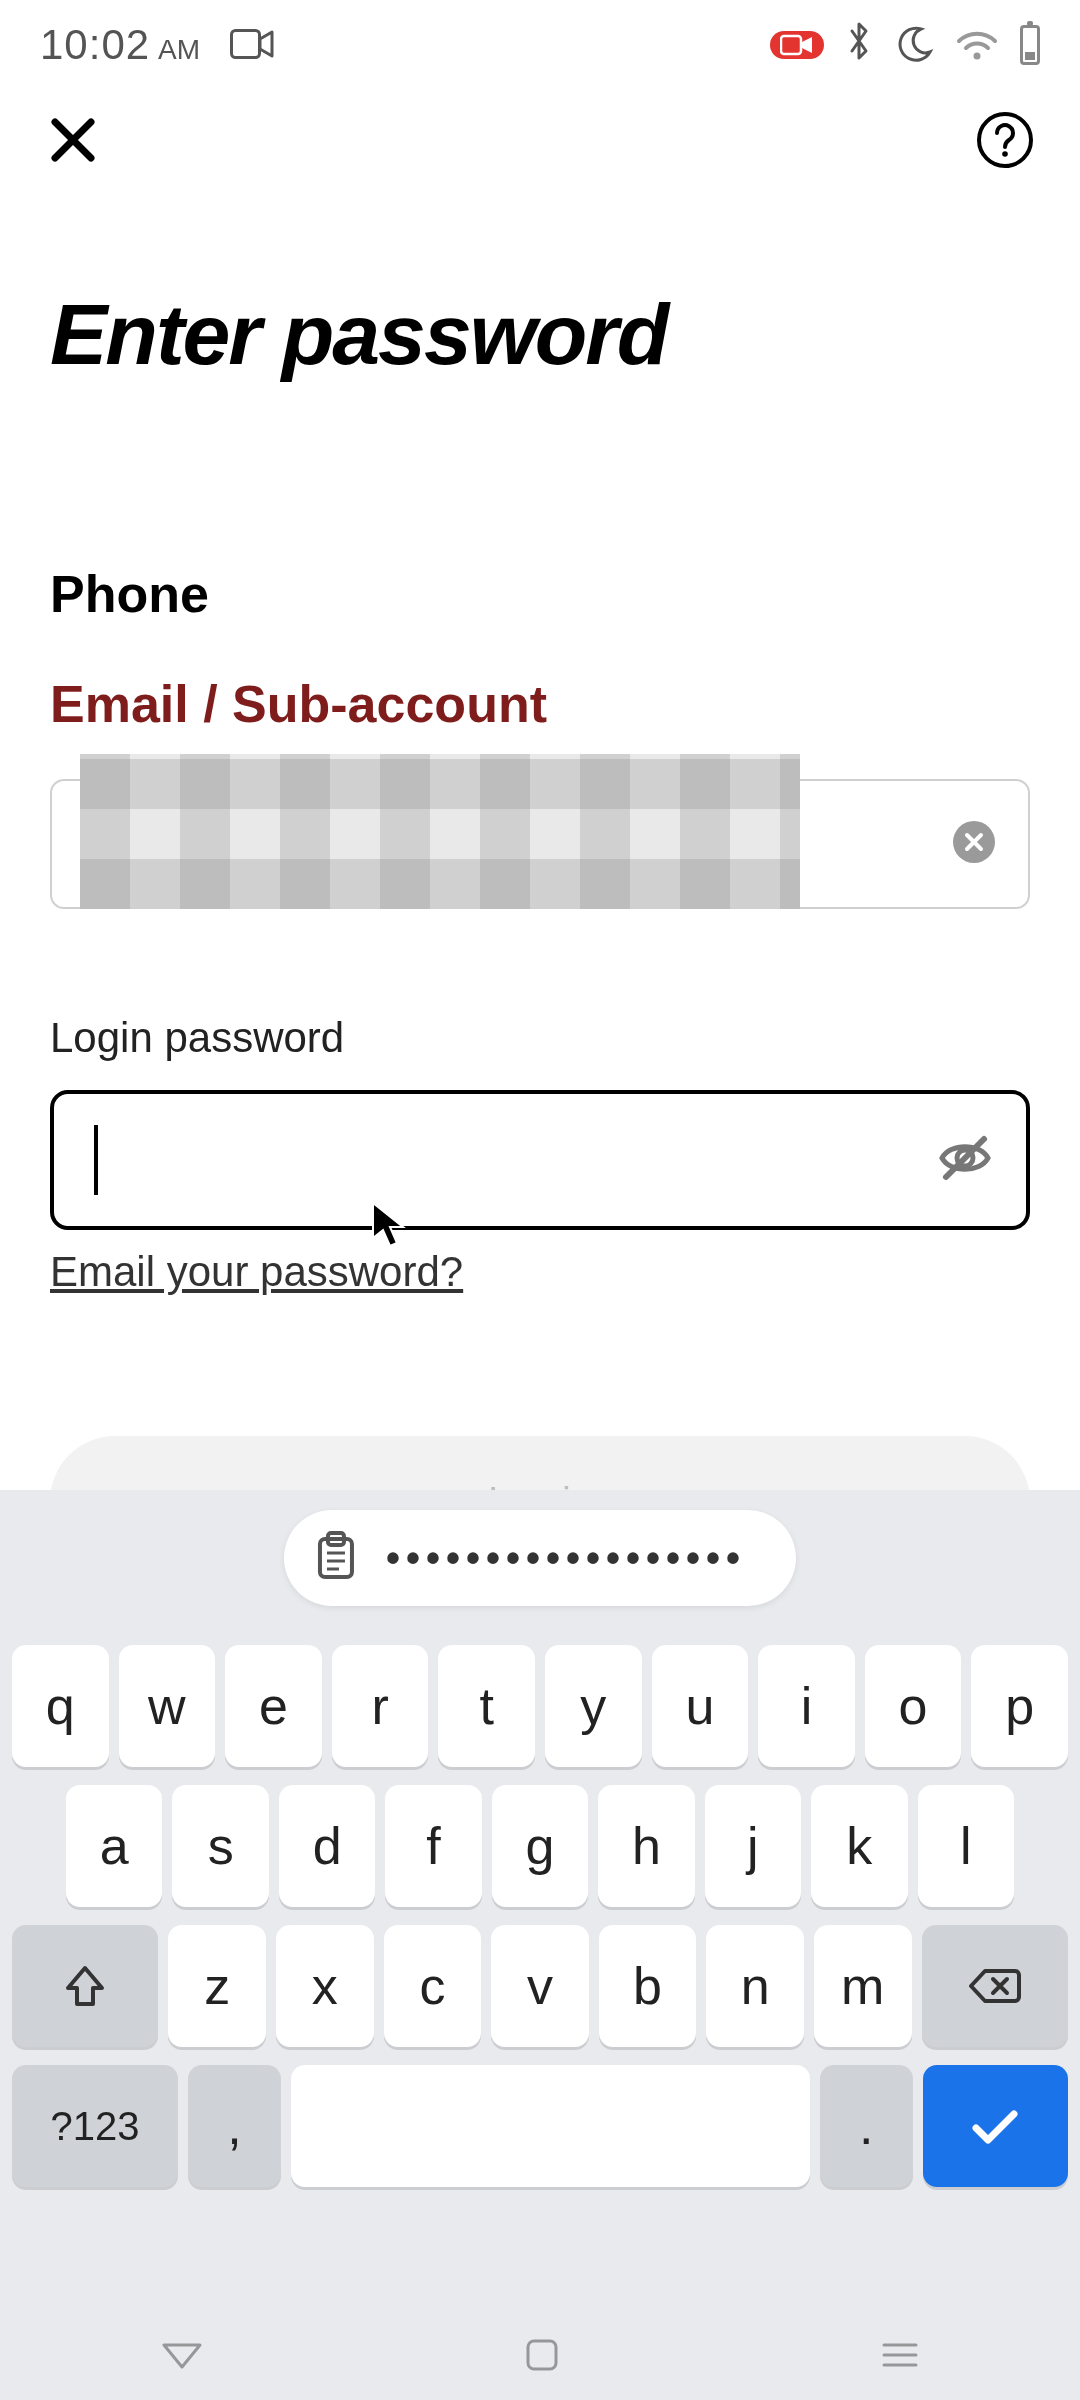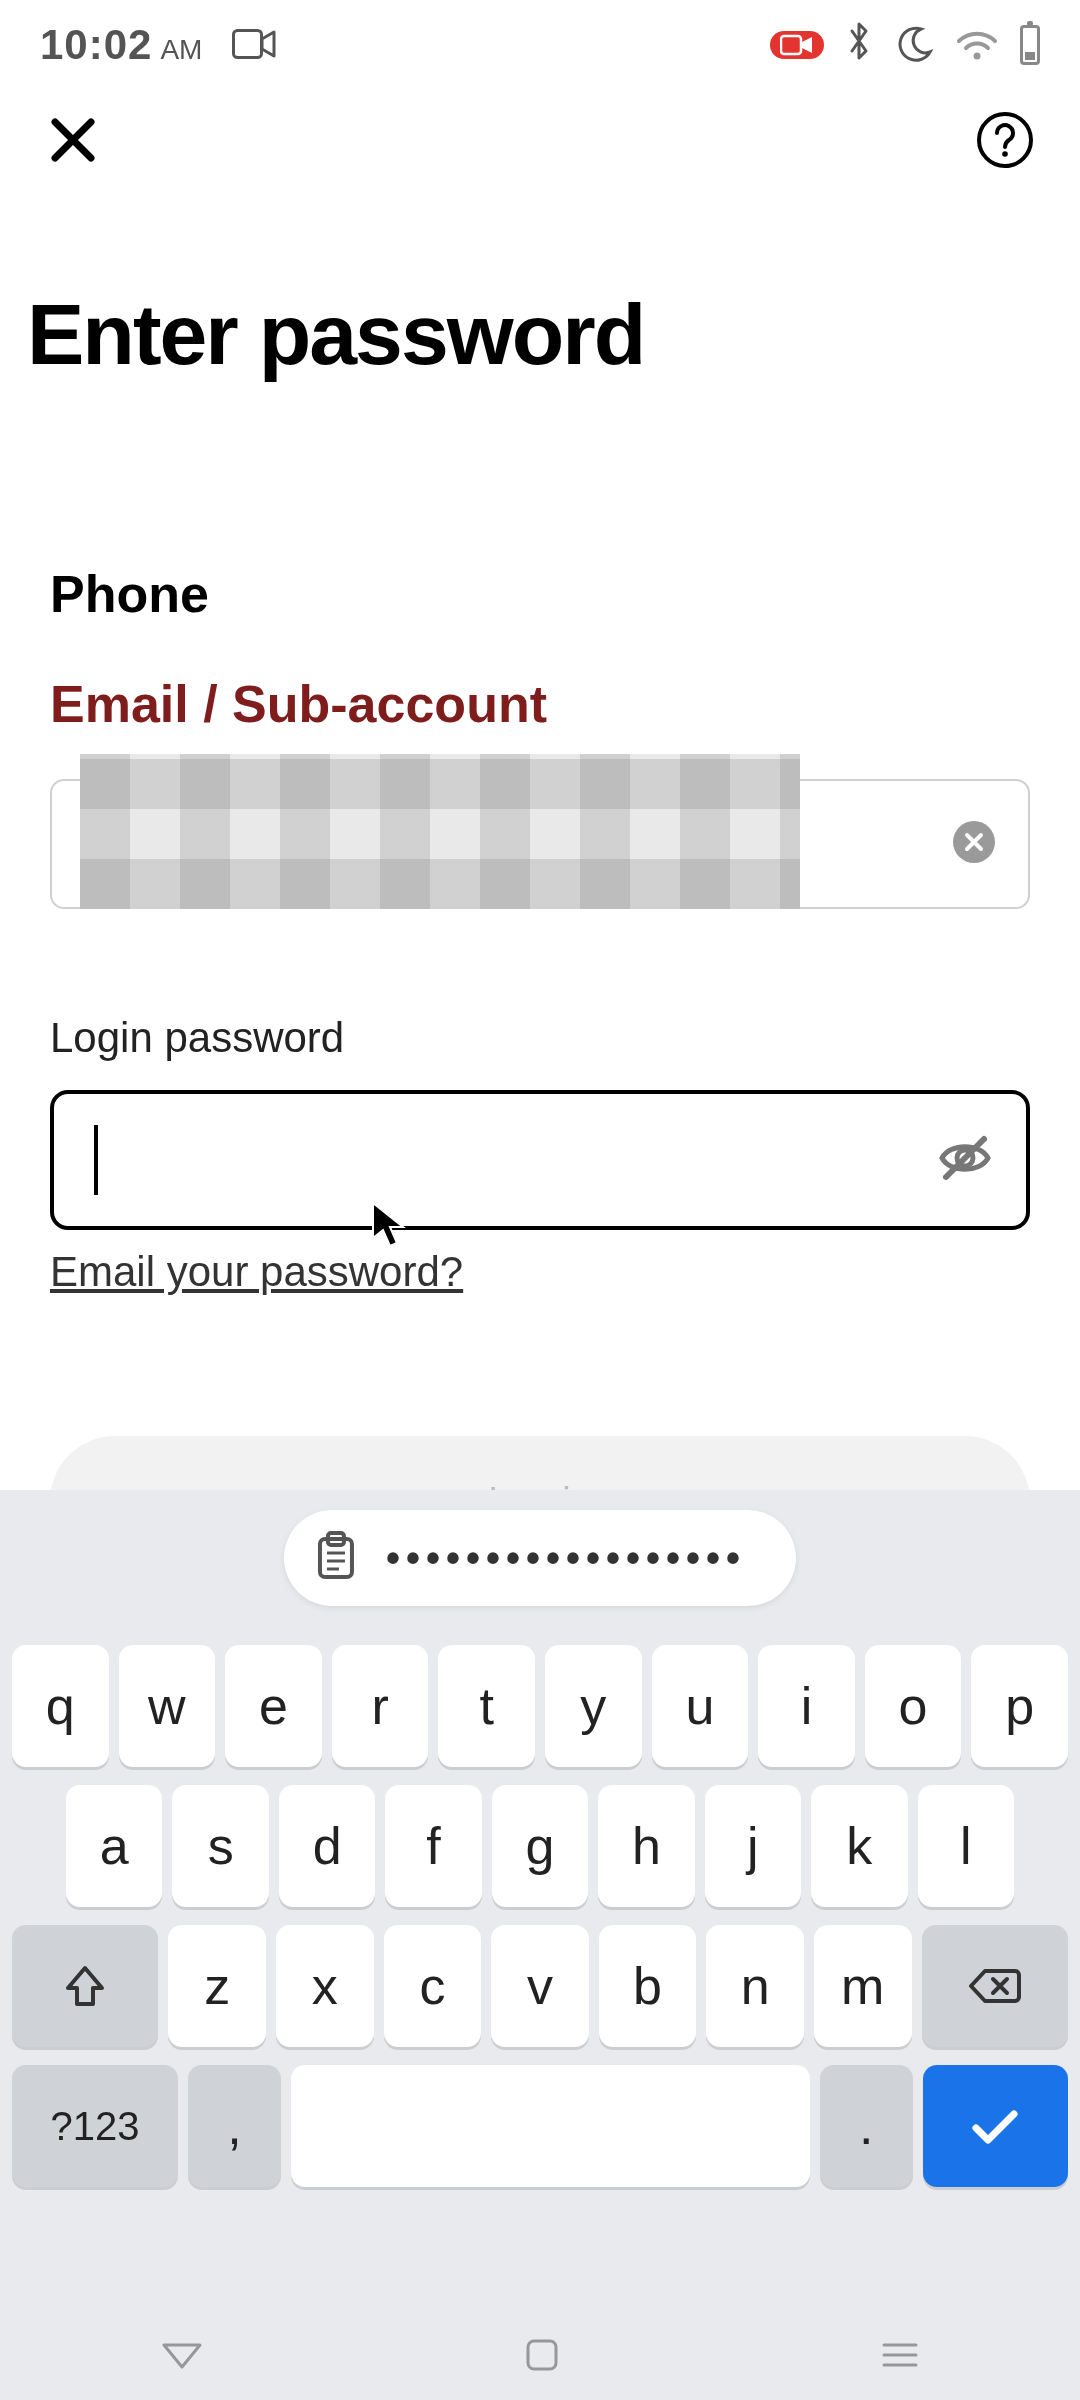--- a/index.html
+++ b/index.html
@@ -1,34 +1,34 @@
 <!DOCTYPE html>
 <html><head>
 <meta charset="utf-8">
 <style>
   * { box-sizing: border-box; margin: 0; padding: 0; }
   html, body { width: 1080px; height: 2400px; font-family: -apple-system, Helvetica, Arial, sans-serif; background: #fff; color: #000; overflow: hidden; }
   
   .status-bar { height: 90px; display: flex; align-items: center; justify-content: space-between; padding: 0 40px; font-size: 38px; color: #545454; }
   .status-left { display: flex; align-items: baseline; gap: 8px; }
-  .status-time { font-size: 42px; font-weight: 700; letter-spacing: 1px;}
+  .status-time { font-size: 42px; font-weight: 400; letter-spacing: 1px;}
   .status-am { font-size: 28px; font-weight: 500; }
   .cam-icon { margin-left: 22px; display:inline-flex; }
   .status-right { display: flex; align-items: center; gap: 22px; }
   .rec-badge { background:#e3342f; color:#fff; border-radius:16px; padding:2px 10px; display:inline-flex; align-items:center; }
   .rec-badge svg { display:block; }
   .moon, .wifi { display:inline-flex; }
   .batt { width: 20px; height: 40px; border: 3px solid #888; border-radius:4px; position:relative; display:inline-block;}
   .batt::before { content:''; position:absolute; top:-7px; left:4px; right:4px; height:5px; background:#888; border-radius:2px;}
   .batt::after { content:''; position:absolute; bottom:2px; left:2px; right:2px; height:8px; background:#888;}
   
   .hdr { display:flex; align-items:center; justify-content:space-between; padding: 20px 45px 0 45px; }
   .close-x svg, .help-q svg { display:block; }
   
-  .title { font-size: 86px; font-weight: 800; padding: 115px 50px 0 27px; letter-spacing:-2px;}
+  .title { font-size: 86px; font-weight: 800; padding: 115px 50px 0 50px; letter-spacing:-2px;font-style:italic;}
   
   .tabs { display:flex; gap:50px; padding: 180px 50px 0 50px; font-size:52px; font-weight:700;flex-direction:column;}
   .tab-inactive { color:#7f1d1d; font-weight:600;}
   
   .phone-wrap { margin: 40px 50px 0 50px; position:relative; height:135px; }
   .phone-box { position:absolute; left:0; right:0; bottom:0; height:130px; border:2px solid #d0d0d0; border-radius:14px; background:#fff; }
   .phone-redact { position:absolute; left:30px; top:-20px; width:720px; height:155px;
     background:
       repeating-linear-gradient(90deg, rgba(120,120,120,0.22) 0 50px, rgba(120,120,120,0) 50px 100px),
       repeating-linear-gradient(0deg, rgba(120,120,120,0.22) 0 50px, rgba(120,120,120,0) 50px 100px),

